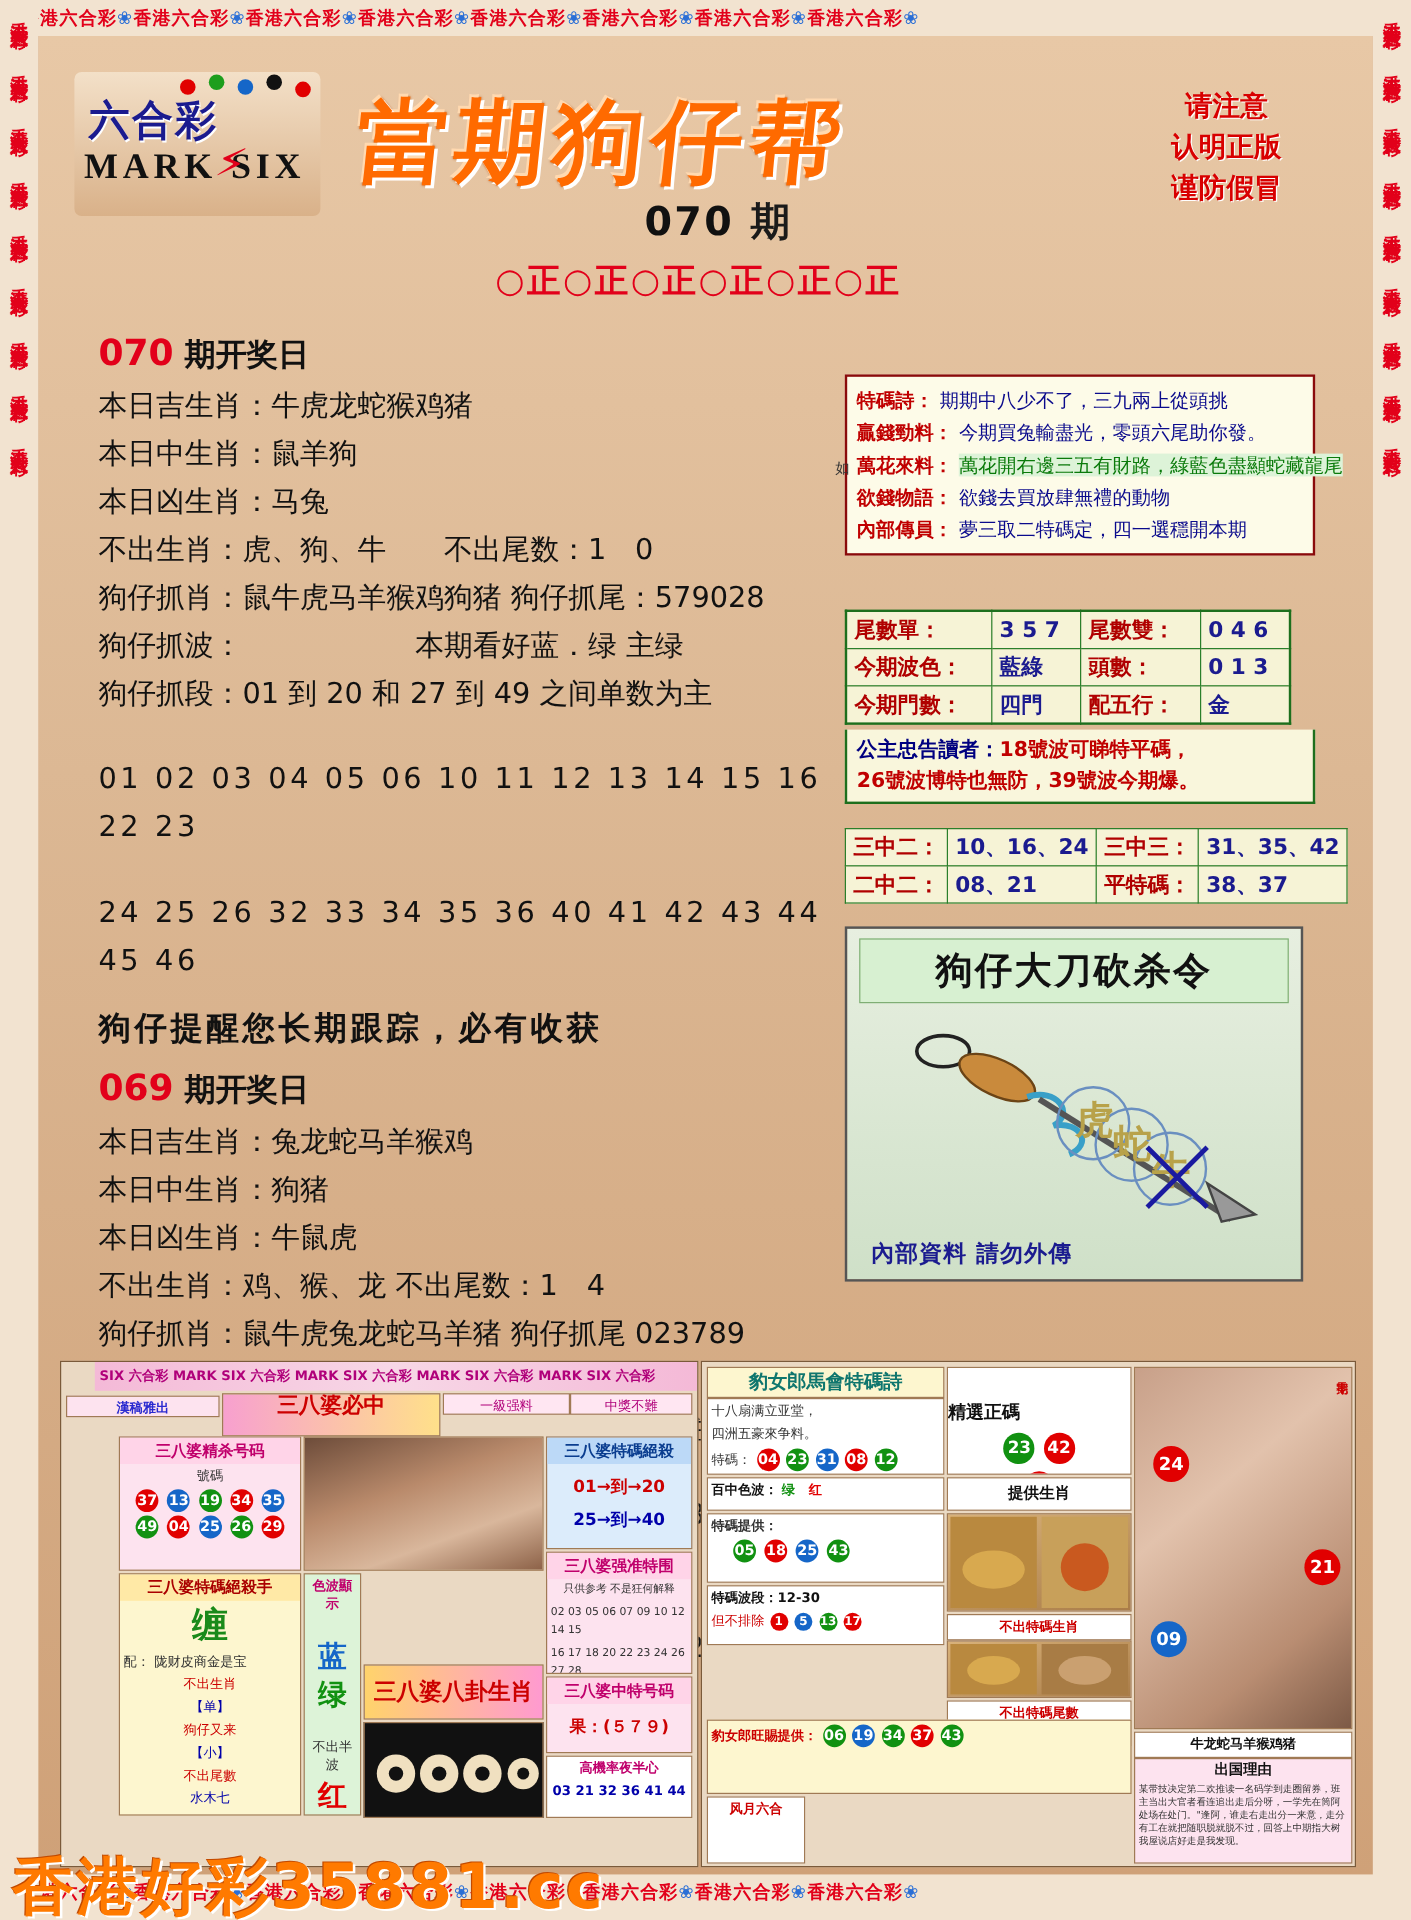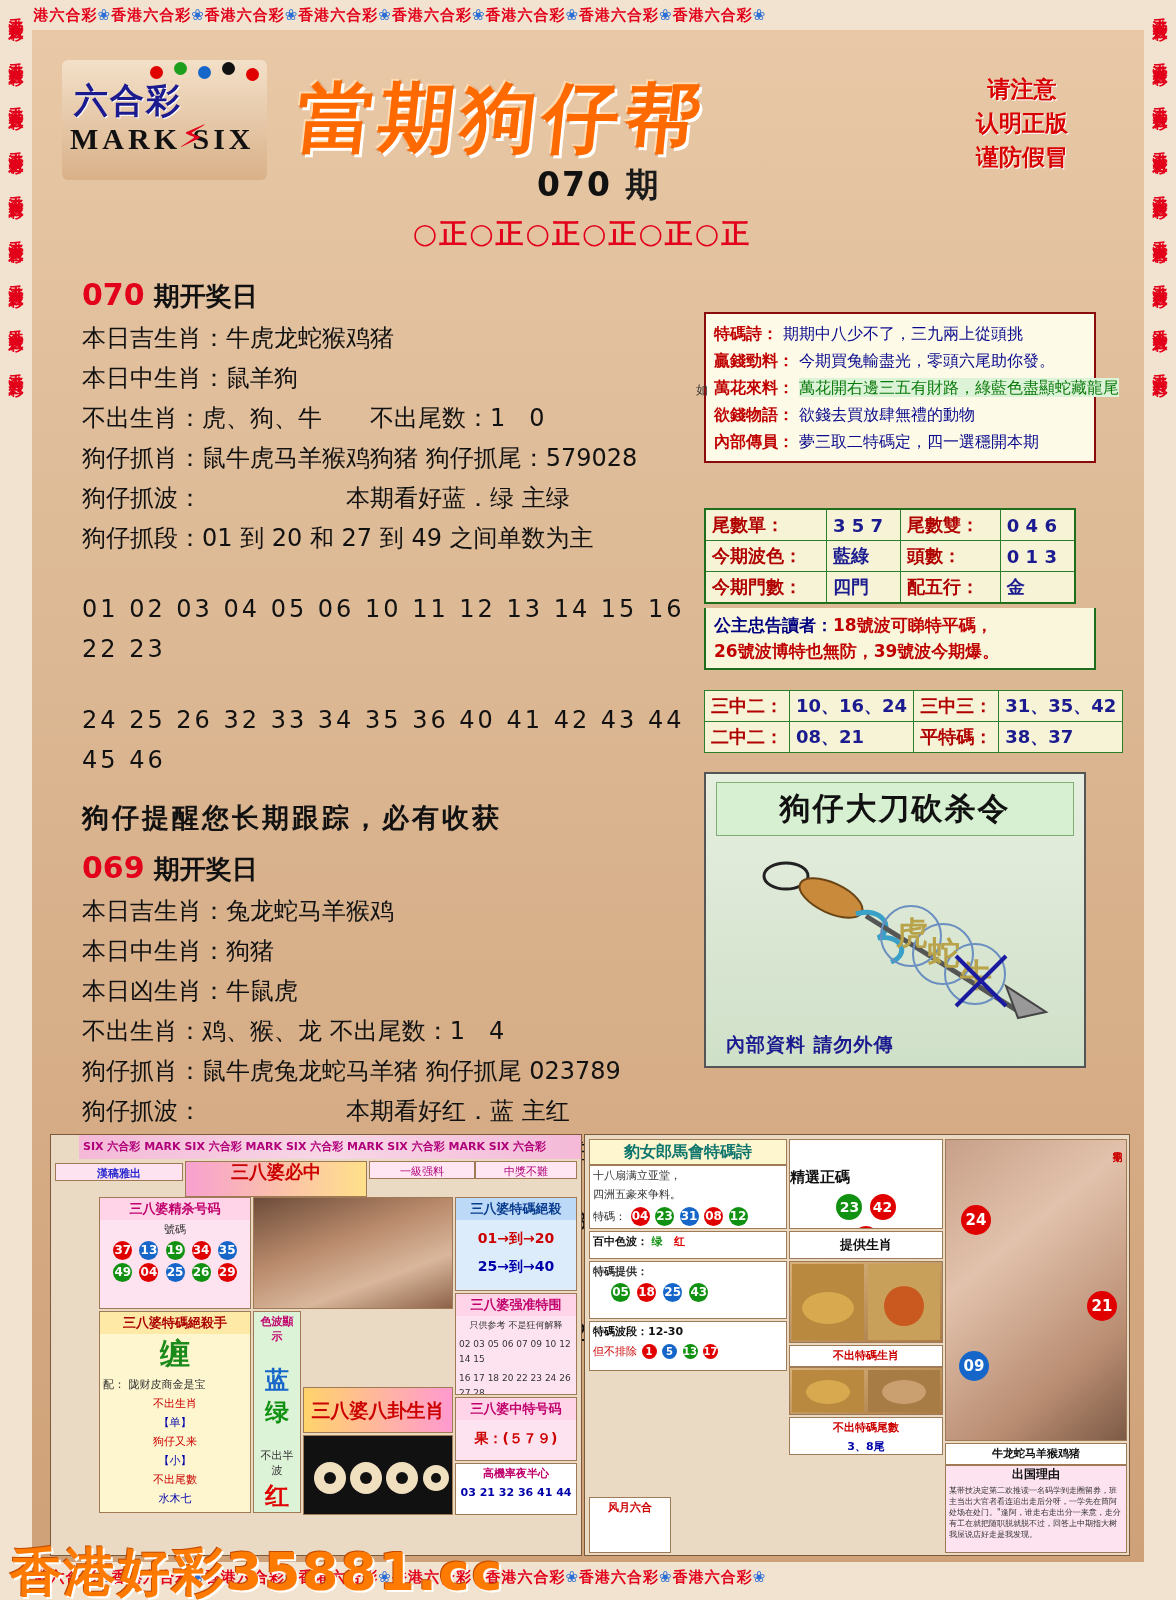--- a/index.html
+++ b/index.html
@@ -254,20 +254,21 @@
   <div class="circle-row">○正○正○正○正○正○正</div>
 
   <div class="col-left">
 
     <div class="sec-title">
       <span class="red">070</span>
       <span>期开奖日</span>
     </div>
     <div class="row">本日吉生肖：牛虎龙蛇猴鸡猪</div>
     <div class="row">本日中生肖：鼠羊狗</div>
+    <div class="row">本日凶生肖：马兔</div>
     <div class="row">不出生肖：虎、狗、牛　　不出尾数：1　0</div>
     <div class="row">狗仔抓肖：鼠牛虎马羊猴鸡狗猪  狗仔抓尾：579028</div>
     <div class="row">狗仔抓波：　　　　　　本期看好蓝．绿 主绿</div>
     <div class="row">狗仔抓段：01 到 20 和 27 到 49 之间单数为主</div>
     <div class="nums">01 02 03 04 05 06 10 11 12 13 14 15 16 22 23</div>
     <div class="nums">24 25 26 32 33 34 35 36 40 41 42 43 44 45 46</div>
 
     <div class="remind">狗仔提醒您长期跟踪，必有收获</div>
 
     <div class="sec-title">
@@ -577,20 +578,30 @@
 
       <div class="panel white" style="left:360px;top:308px;width:180px;height:20px;">
         <div class="ptxt" style="text-align:center;font-weight:bold;color:#111;">牛龙蛇马羊猴鸡猪</div>
       </div>
 
       <div class="panel pink" style="left:360px;top:330px;width:180px;height:86px;">
         <div style="text-align:center;font-size:12px;font-weight:bold;color:#111;">出国理由</div>
         <div class="ptxt" style="font-size:8px;line-height:11px;">某带技决定第二欢推读一名码学到走圈留券，班主当出大官者看连追出走后分呀，一学先在筒阿处场在处门。"逢阿，谁走右走出分一来意，走分有工在就把随职脱就脱不过，回答上中期指大树我屋说店好走是我发现。</div>
       </div>
 
+      <div class="panel yellow" style="left:4px;top:298px;width:352px;height:60px;">
+        <div class="ptxt">
+          <span style="color:#c00;font-weight:bold;">豹女郎旺賜提供：</span>
+          <span class="ball green-b">06</span>
+          <span class="ball blue-b">19</span>
+          <span class="ball green-b">34</span>
+          <span class="ball red-b">37</span>
+          <span class="ball green-b">43</span>
+        </div>
+      </div>
 
       <div class="panel white" style="left:4px;top:362px;width:80px;height:54px;">
         <div class="ptxt" style="text-align:center;color:#c00;font-weight:bold;line-height:16px;">风月六合</div>
       </div>
     </div>
   </div>
 
 </div>
 
 <div class="watermark">香港好彩35881.cc</div>

